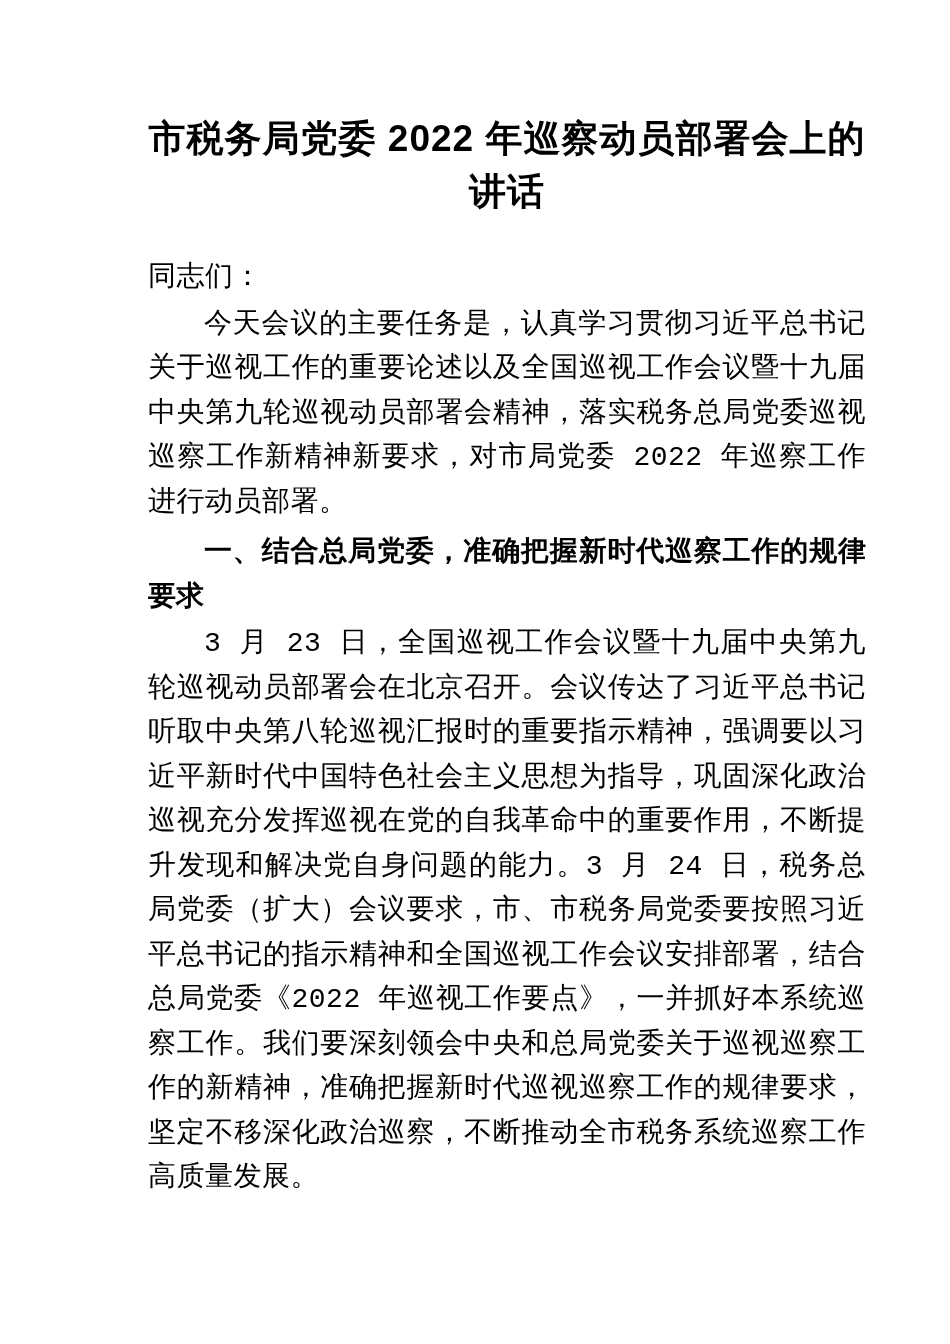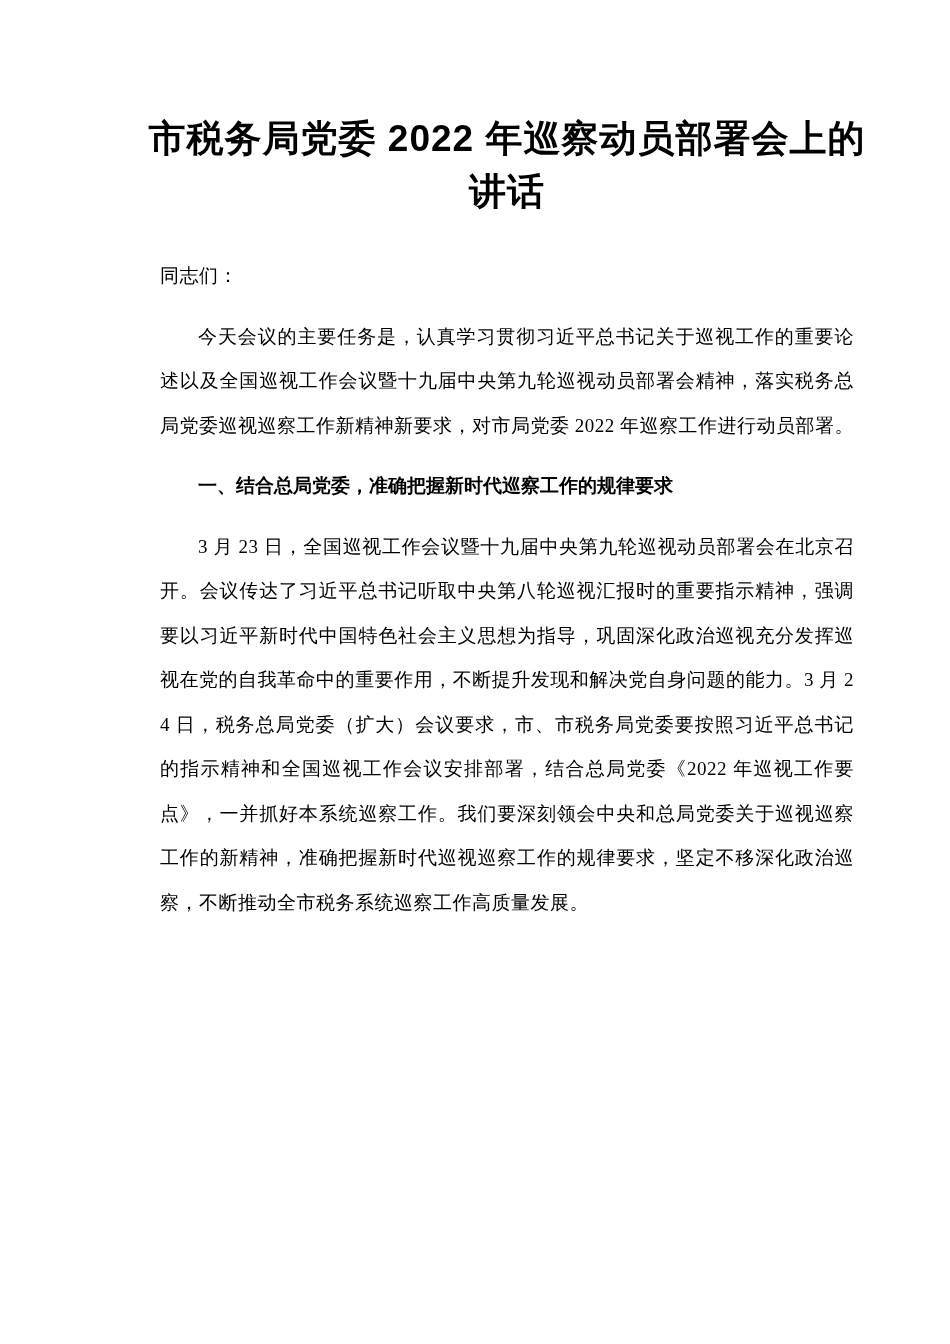--- a/index.html
+++ b/index.html
@@ -25,31 +25,32 @@
     font-weight: 700;
     font-size: 37px;
     line-height: 53px;
     text-align: center;
     letter-spacing: 1px;
     color: #000000;
     margin: 0 0 36px 0;
   }
   .para {
     font-family: "Liberation Serif", "DejaVu Serif", serif;
-    font-size: 19px;
+    font-size: 28px;
     line-height: 44.5px;
     text-align: justify;
     text-justify: inter-ideograph;
     letter-spacing: 0.5px;
     color: #000000;
-    margin: 16px;
+    margin: 4px;
     word-break: break-all;
   }
   .para.indent {
     text-indent: 2em;
+    font-family: Liberation Mono, monospace;
   }
   .para.heading {
     font-family: "Liberation Sans", "DejaVu Sans", sans-serif;
     font-weight: 700;
     letter-spacing: 0;
     text-indent: 2em;
   }
 </style>
 </head>
 <body>

